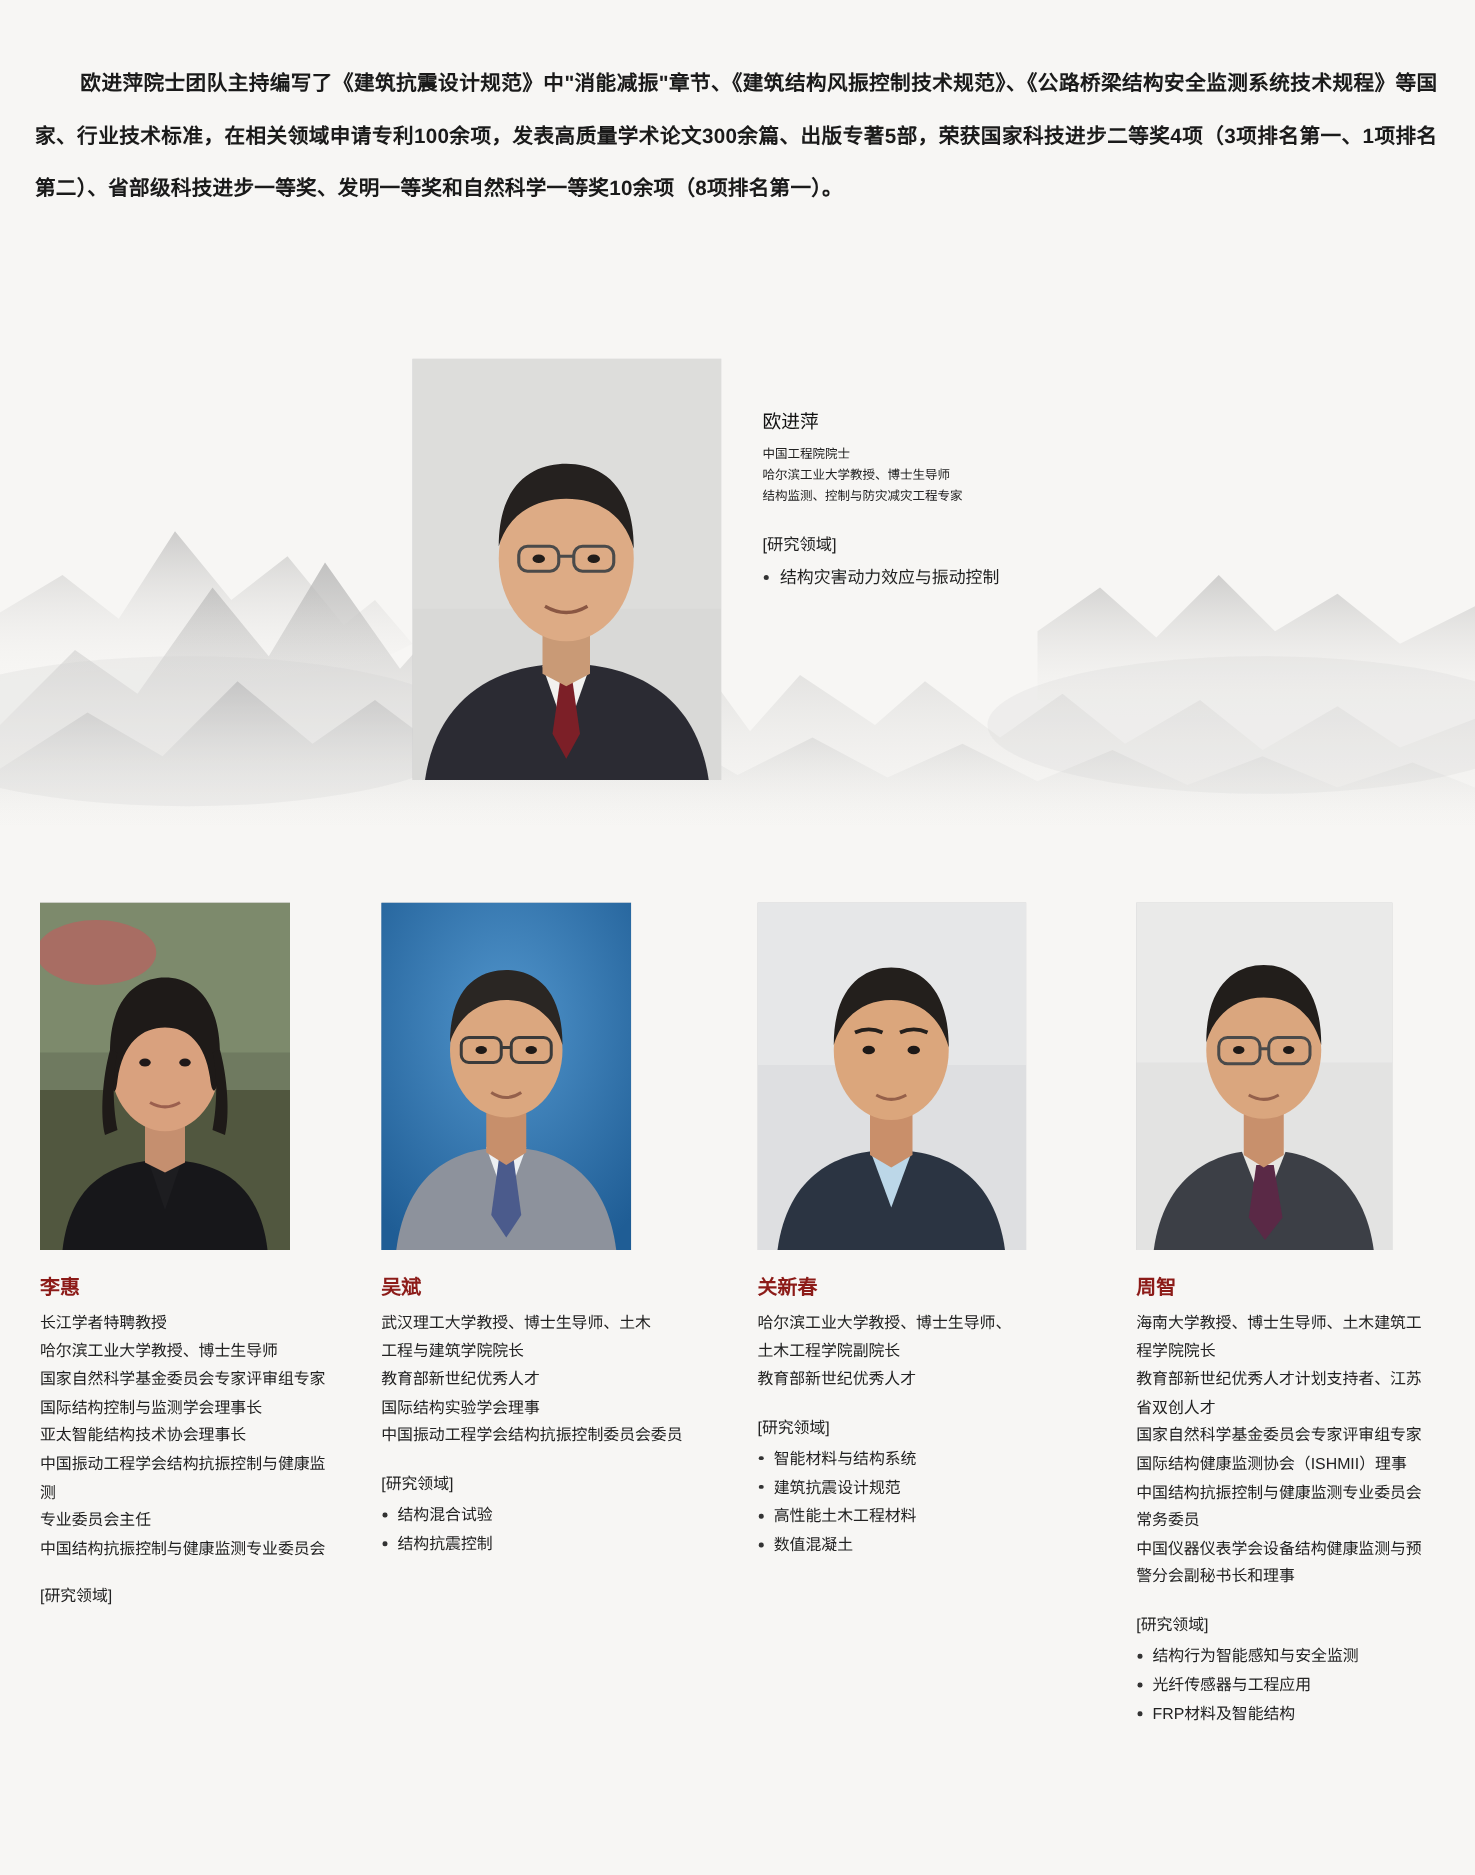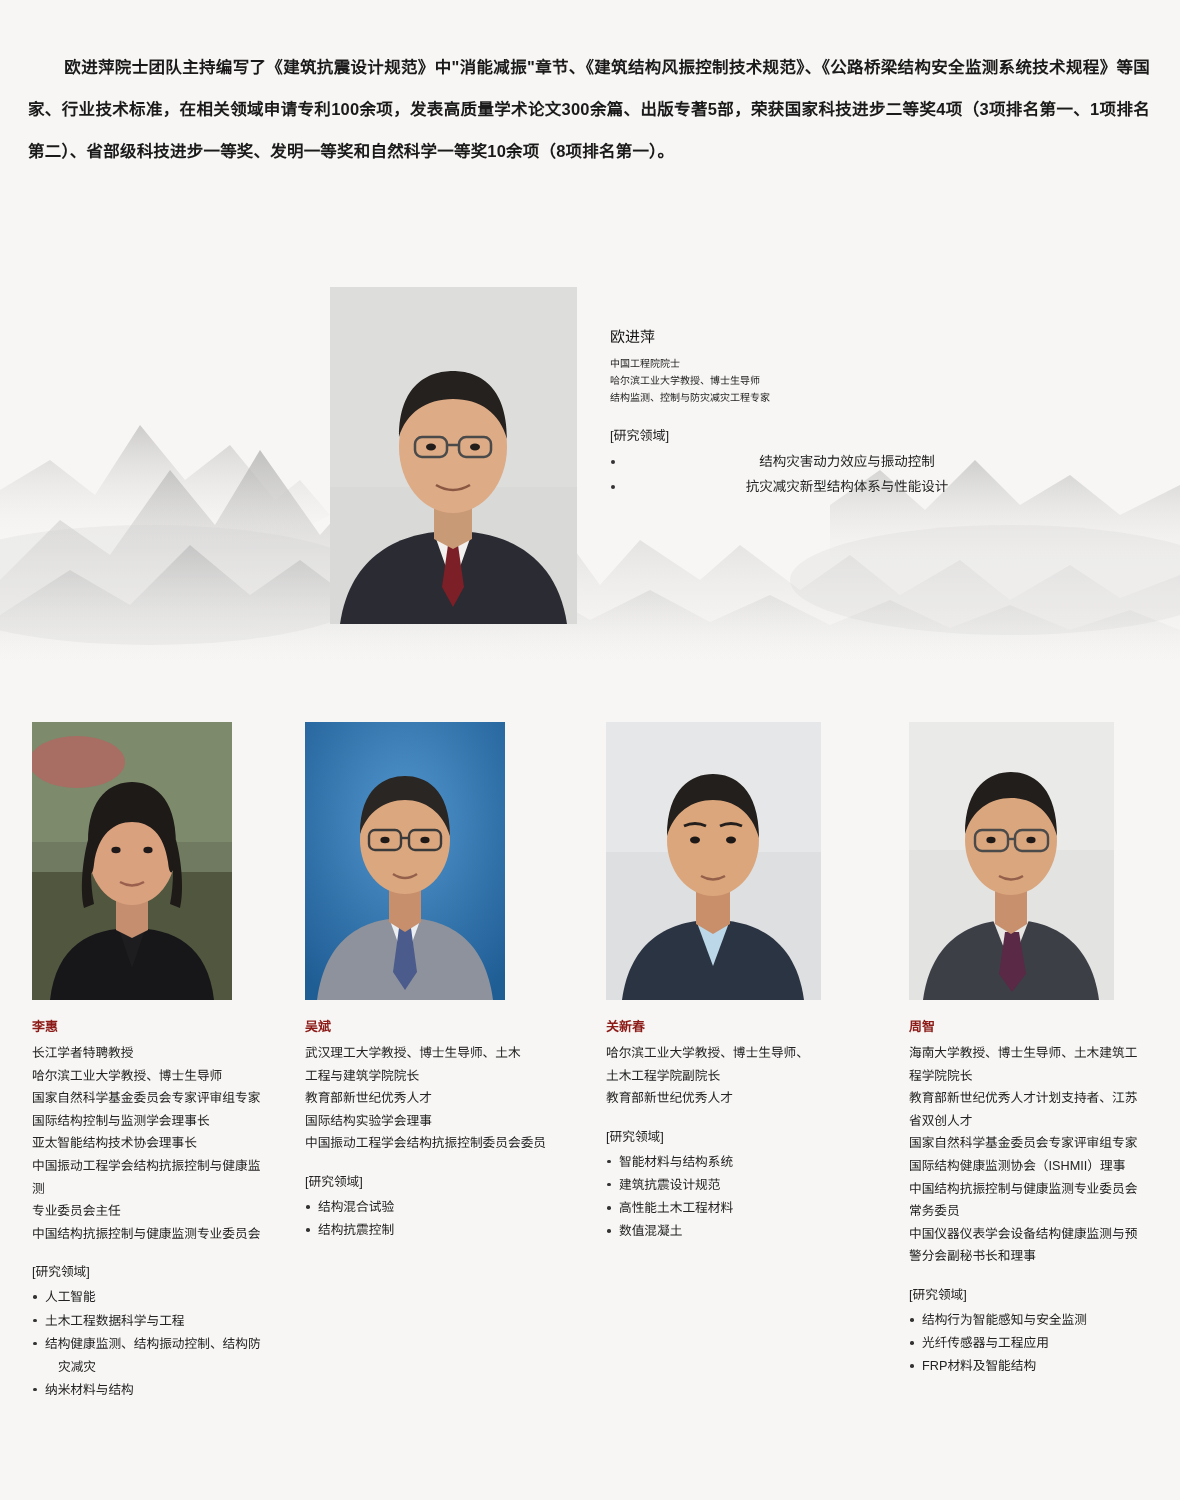--- a/index.html
+++ b/index.html
@@ -79,21 +79,20 @@
     list-style: none;
     margin: 0;
     padding: 0;
   }
   ul.fields li {
     position: relative;
     font-size: 13.5px;
     line-height: 1.85;
     padding-left: 14px;
     color: #222;
-    text-align: center;
   }
   ul.fields li:before {
     content: "";
     position: absolute;
     left: 1px;
     top: 10px;
     width: 4px;
     height: 4px;
     border-radius: 50%;
     background: #333;
@@ -121,21 +120,21 @@
     width: 200px;
     height: 278px;
     overflow: hidden;
     background: #d5d5d5;
   }
   .member:nth-child(3) .m-photo { width: 215px; }
   .member:nth-child(4) .m-photo { width: 205px; }
 
   .m-name {
     margin-top: 16px;
-    font-size: 13px;
+    font-size: 16px;
     font-weight: bold;
     color: #8c1b18;
   }
   .m-lines {
     margin-top: 7px;
     font-size: 12.7px;
     line-height: 1.78;
     color: #222;
   }
   .m-fieldhead {
@@ -226,21 +225,20 @@
 </div>
 
 <div class="lead-info">
   <div class="lead-name">欧进萍</div>
   <div class="lead-title-line">中国工程院院士</div>
   <div class="lead-title-line">哈尔滨工业大学教授、博士生导师</div>
   <div class="lead-title-line">结构监测、控制与防灾减灾工程专家</div>
   <div class="field-head">[研究领域]</div>
   <ul class="fields">
     <li>结构灾害动力效应与振动控制</li>
-    <li>抗灾减灾新型结构体系与性能设计</li>
   </ul>
 </div>
 
 <div class="members">
 
   <div class="member">
     <div class="m-photo">
       <svg width="200" height="278" viewBox="0 0 200 278" xmlns="http://www.w3.org/2000/svg" aria-hidden="true">
         <rect width="200" height="278" fill="#6f7a60"></rect>
         <rect x="0" y="0" width="200" height="120" fill="#7d8a6c"></rect>
@@ -263,29 +261,20 @@
       <div>长江学者特聘教授</div>
       <div>哈尔滨工业大学教授、博士生导师</div>
       <div>国家自然科学基金委员会专家评审组专家</div>
       <div>国际结构控制与监测学会理事长</div>
       <div>亚太智能结构技术协会理事长</div>
       <div>中国振动工程学会结构抗振控制与健康监测</div>
       <div>专业委员会主任</div>
       <div>中国结构抗振控制与健康监测专业委员会</div>
     </div>
     <div class="m-fieldhead">[研究领域]</div>
-    <ul class="m-fields">
-      <li>人工智能</li>
-      <li>土木工程数据科学与工程</li>
-      <li>
-        <span>结构健康监测、结构振动控制、结构防</span>
-        <span class="sub-indent">灾减灾</span>
-      </li>
-      <li>纳米材料与结构</li>
-    </ul>
   </div>
 
   <div class="member">
     <div class="m-photo">
       <svg width="200" height="278" viewBox="0 0 200 278" xmlns="http://www.w3.org/2000/svg" aria-hidden="true">
         <rect width="200" height="278" fill="#2b6ca8"></rect>
         <radialGradient id="bgb" cx="50%" cy="35%" r="75%">
           <stop offset="0%" stop-color="#5195cc"></stop>
           <stop offset="100%" stop-color="#1f5d95"></stop>
         </radialGradient>

